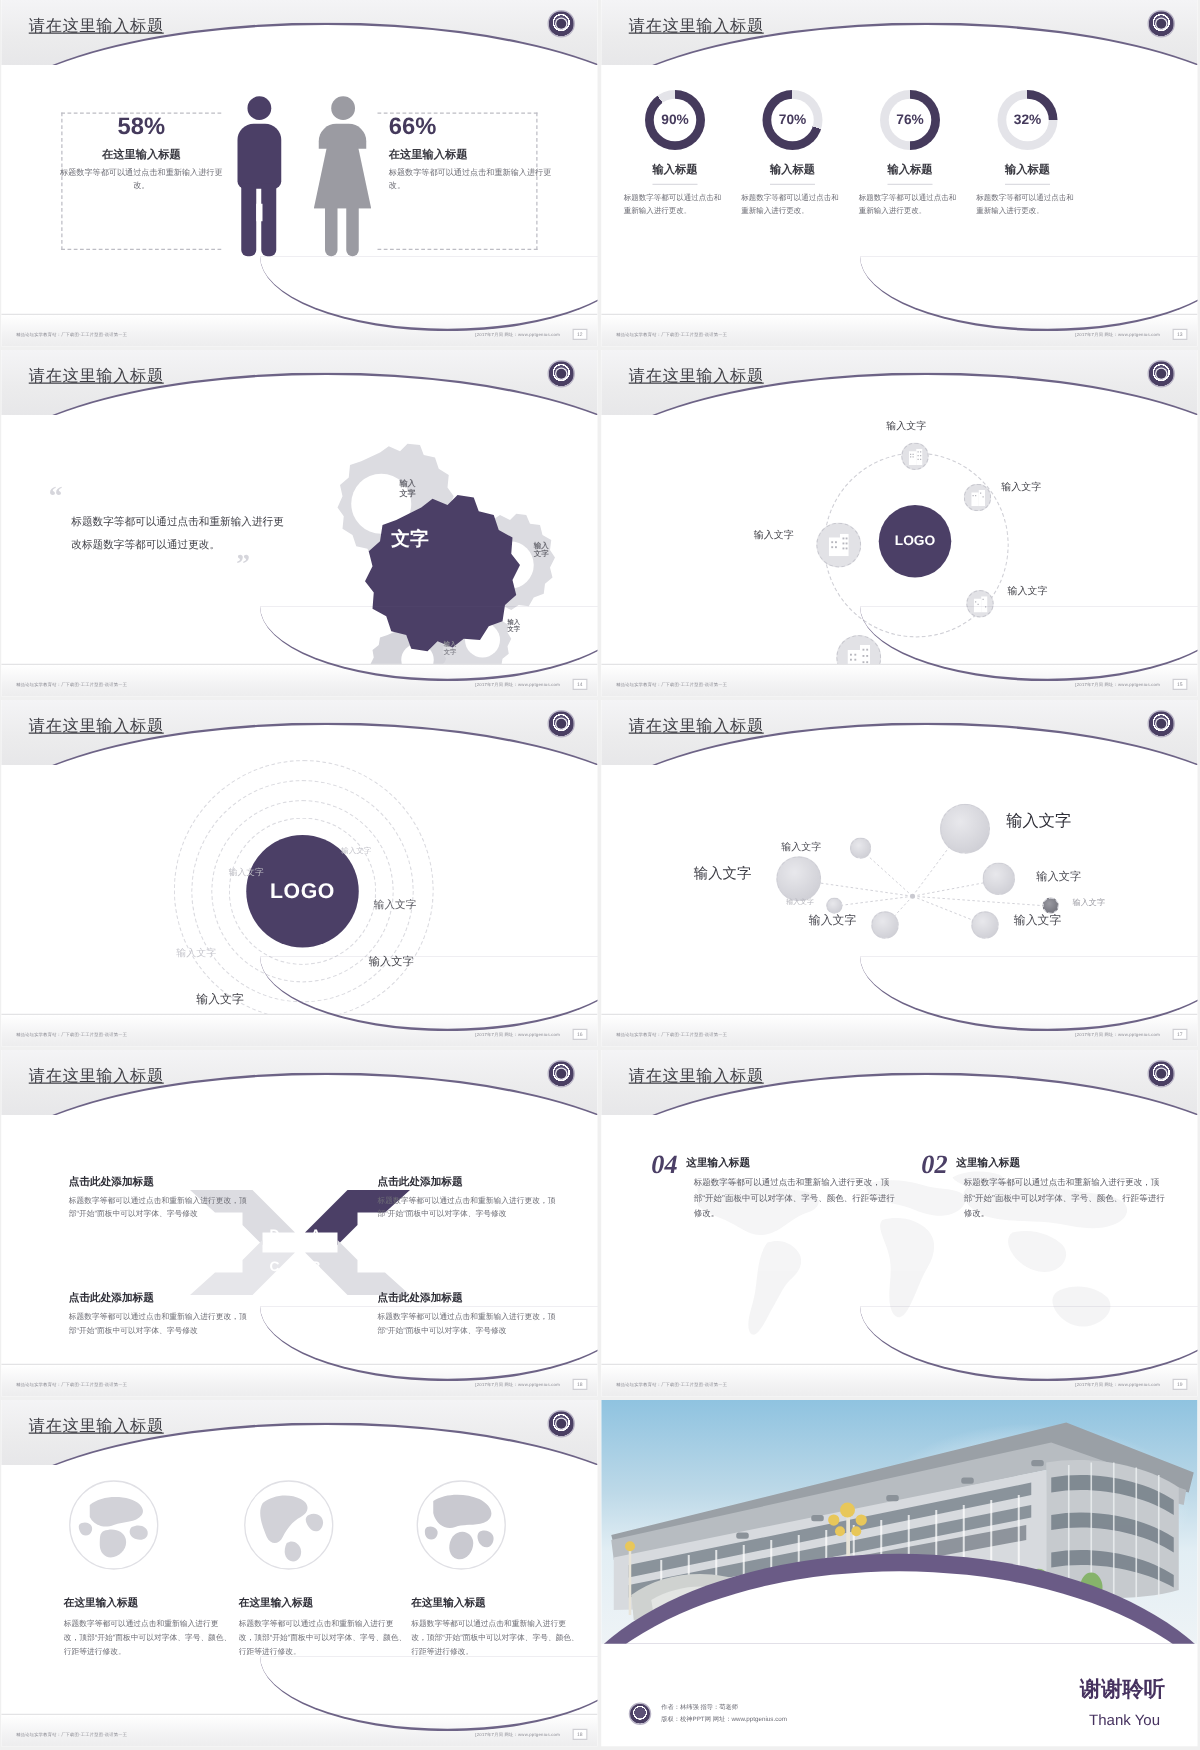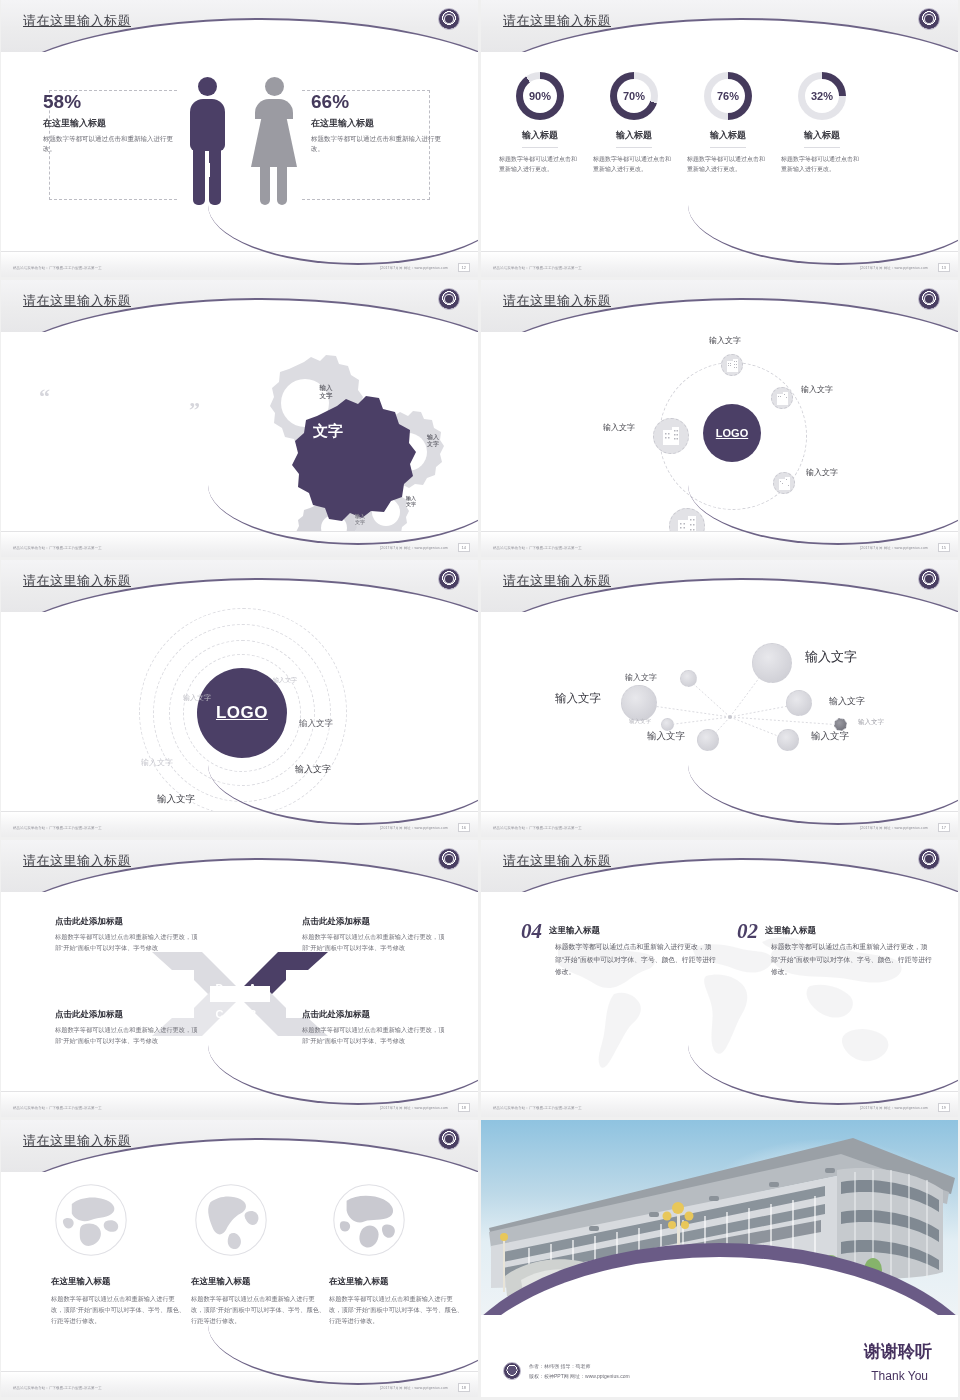--- a/index.html
+++ b/index.html
@@ -69,21 +69,21 @@
               border:1px solid #cfcfd4; padding:1px 3px; background:#fff;}
   .body-area { position:absolute; top:52px; left:0; right:0; bottom:26px; }
 
   
   .people-wrap{ position:absolute; inset:0; }
   .stat { position:absolute; width:140px; }
   .stat .pct{ font-size:19px; font-weight:bold; color:#453a5c; line-height:1; }
   .stat .ttl{ font-size:9px; font-weight:bold; color:#3a3a42; margin-top:6px;}
   .stat .dsc{ font-size:6.5px; color:#6e6e76; line-height:1.55; margin-top:4px;}
   .stat.right{ text-align:left; }
-  .stat.left{ text-align:left; }
+  .stat.left{ text-align:center; }
   .bracket{ position:absolute; border:1px dashed #bdbdc4; }
 
   
   .donuts{ position:absolute; inset:0; display:flex; justify-content:flex-start; padding:10px 12px 0;}
   .donut-col{ width:94px; text-align:center;}
   .donut{ width:48px;height:48px;border-radius:50%;margin:10px auto 0;position:relative;}
   .donut::after{content:"";position:absolute;inset:7px;background:#fff;border-radius:50%;}
   .donut span{position:absolute;inset:0;display:flex;align-items:center;justify-content:center;
      font-size:11px;font-weight:bold;color:#453a5c;z-index:2;}
   .donut-ttl{font-size:9px;font-weight:bold;color:#3a3a42;margin-top:9px;padding-bottom:5px;
@@ -99,34 +99,34 @@
      justify-content:center;z-index:4;line-height:1.25;}
 
   
   .hub{position:absolute;inset:0;}
   .hub-circle{position:absolute;border:1px dashed #d2d2d8;border-radius:50%;}
   .node{position:absolute;width:28px;height:28px;border-radius:50%;background:#e2e2e6;
     border:1px dashed #c9c9d0;display:flex;align-items:center;justify-content:center;}
   .node.sm{width:22px;height:22px;}
   .node.lg{width:36px;height:36px;}
   .logo-ball{position:absolute;border-radius:50%;background:#4b3f66;color:#fff;
-    display:flex;align-items:center;justify-content:center;font-weight:bold;text-decoration:underline;}
+    display:flex;align-items:center;justify-content:center;font-weight:bold;}
   .hub-lbl{position:absolute;font-size:8px;color:#3f3f46;white-space:nowrap;}
 
   
   .ring{position:absolute;border:1px dashed #dcdce1;border-radius:50%;}
   .ring-lbl{position:absolute;white-space:nowrap;color:#9a9aa2;}
 
   
   .net-node{position:absolute;border-radius:50%;border:1px dashed #cfcfd6;
      background:radial-gradient(circle at 40% 35%, #e8e8ec, #c9c9d0);}
   .net-lbl{position:absolute;white-space:nowrap;color:#4a4a52;}
   .abcd-let{position:absolute;font-size:11px;font-weight:bold;color:#ffffff;}
   .q-col{position:absolute;width:152px;}
-  .q-col h4{font-size:8.5px;color:#2f2f38;margin-bottom:4px;}
+  .q-col h4{font-size:8.5px;color:#2f2f38;margin-bottom:4px;margin-top:24px;}
   .q-col p{font-size:6.2px;color:#6e6e76;line-height:1.75;}
 
   
   .num-blk{position:absolute;top:30px;width:198px;}
   .num{font-size:21px;font-style:italic;font-weight:bold;color:#4b3f66;
      font-family:"Liberation Serif",serif;float:left;margin-right:7px;line-height:.95;}
   .num-ttl{font-size:8.5px;font-weight:bold;color:#2f2f38;padding-top:3px;}
   .num-dsc{font-size:6.8px;color:#5d5d66;line-height:1.85;clear:none;margin-left:34px;margin-top:4px;}
   .worldmap{position:absolute;left:50%;bottom:-4px;transform:translateX(-50%);
      width:420px;opacity:.1;}
@@ -254,20 +254,21 @@
 
   <div class="slide">
     <div class="hdr">
       <div class="curve"></div>
       <div class="hdr-title">请在这里输入标题</div>
       <div class="seal"></div>
     </div>
     <div class="body-area">
       <div class="quote-blk">
         <div class="qm">“</div>
+        <div class="quote-txt">标题数字等都可以通过点击和重新输入进行更改标题数字等都可以通过更改。</div>
         <div class="qm close">”</div>
       </div>
       <svg width="210" height="190" viewBox="0 0 210 190" style="position:absolute;right:26px;top:12px;">
         <g fill="#dcdce1">
           <path d="M62 18 l7-5 9 4 6-6 10 1 3 8 9 2 3 9 8 5 -1 10 5 7 -4 9 2 9 -7 6 -1 10 -9 3 -5 8 -10 -1 -7 5 -9 -4 -6 6 -10 -1 -3 -8 -9 -2 -3 -9 -8 -5 1 -10 -5 -7 4 -9 -2 -9 7 -6 1 -10 9 -3 z"></path>
         </g>
         <circle cx="63" cy="59" r="24" fill="#ffffff"></circle>
         <g fill="#dcdce1">
           <path d="M152 72 l6-4 8 4 5-5 8 1 3 7 8 1 2 8 7 4 -1 8 4 6 -4 8 2 8 -6 5 -1 8 -8 3 -4 7 -8 -1 -6 4 -8 -4 -5 5 -8 -1 -3 -7 -8 -1 -2 -8 -7 -4 1 -8 -4 -6 4 -8 -2 -8 6 -5 1 -8 8 -3 z"></path>
         </g>

